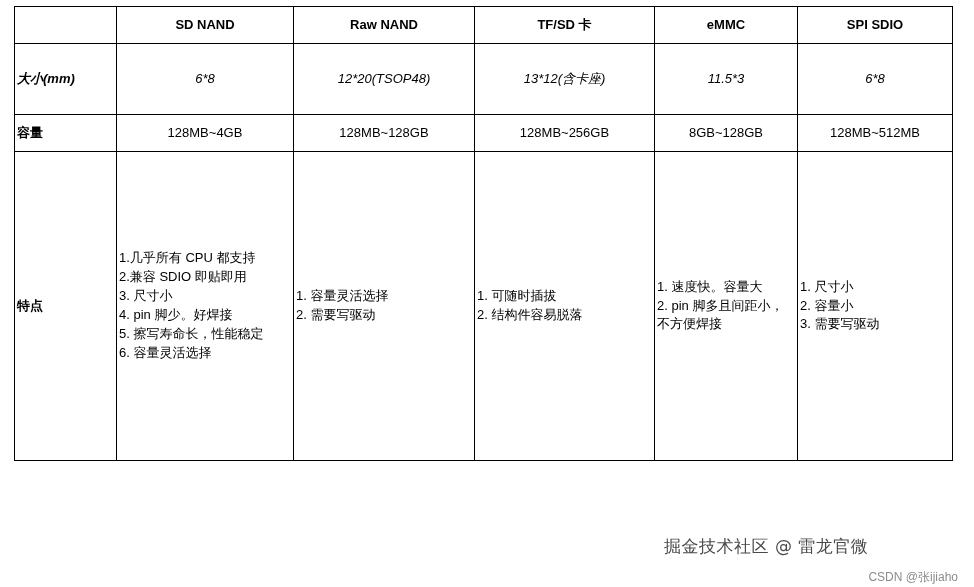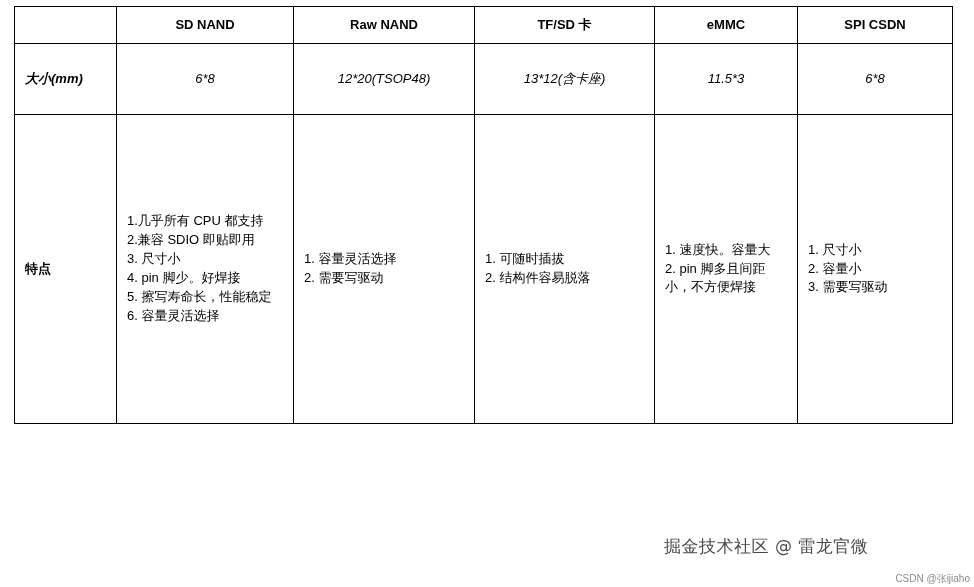--- a/index.html
+++ b/index.html
@@ -23,21 +23,21 @@
   }
   table.cmp {
     border-collapse: collapse;
     table-layout: fixed;
     width: 938px;
     background: #ffffff;
   }
   table.cmp td, table.cmp th {
     border: 1px solid #000000;
     vertical-align: middle;
-    padding: 4px 10px;
+    padding: 4px 2px;
     font-size: 13px;
     line-height: 1.45;
   }
   
   col.c0 { width: 102px; }
   col.c1 { width: 177px; }
   col.c2 { width: 181px; }
   col.c3 { width: 180px; }
   col.c4 { width: 143px; }
   col.c5 { width: 155px; }
@@ -84,23 +84,23 @@
     left: 664px;
     top: 535px;
     font-size: 17px;
     color: #4a4a4a;
     font-family: "DejaVu Sans", sans-serif;
     letter-spacing: 0.5px;
     white-space: nowrap;
   }
   .corner-tag {
     position: absolute;
-    right: 4px;
+    right: 16px;
     bottom: 1px;
-    font-size: 10px;
+    font-size: 12px;
     color: #8c8c8c;
     white-space: nowrap;
     margin-top: 32px;
   }
 </style>
 </head>
 <body>
 
 <div class="table-wrap">
   <table class="cmp">
@@ -112,31 +112,39 @@
         <col class="c4">
         <col class="c5">
     </colgroup>
     <thead>
       <tr>
         <th class="hdr-cell hdr-corner"></th>
         <th class="hdr-cell">SD NAND</th>
         <th class="hdr-cell">Raw NAND</th>
         <th class="hdr-cell">TF/SD 卡</th>
         <th class="hdr-cell">eMMC</th>
-        <th class="hdr-cell">SPI CSDN</th>
+        <th class="hdr-cell">SPI SDIO</th>
       </tr>
     </thead>
     <tbody>
       <tr class="r-size">
         <td class="rowlabel">大小(mm)</td>
         <td class="val">6*8</td>
         <td class="val">12*20(TSOP48)</td>
         <td class="val">13*12(含卡座)</td>
         <td class="val">11.5*3</td>
         <td class="val">6*8</td>
+      </tr>
+      <tr class="r-cap">
+        <td class="rowlabel">容量</td>
+        <td class="val">128MB~4GB</td>
+        <td class="val">128MB~128GB</td>
+        <td class="val">128MB~256GB</td>
+        <td class="val">8GB~128GB</td>
+        <td class="val">128MB~512MB</td>
       </tr>
       <tr class="r-feat">
         <td class="rowlabel">特点</td>
         <td class="feat-list">1.几乎所有 CPU 都支持
 2.兼容 SDIO 即贴即用
 3. 尺寸小
 4. pin 脚少。好焊接
 5. 擦写寿命长，性能稳定
 6. 容量灵活选择</td>
         <td class="feat-list">1. 容量灵活选择

